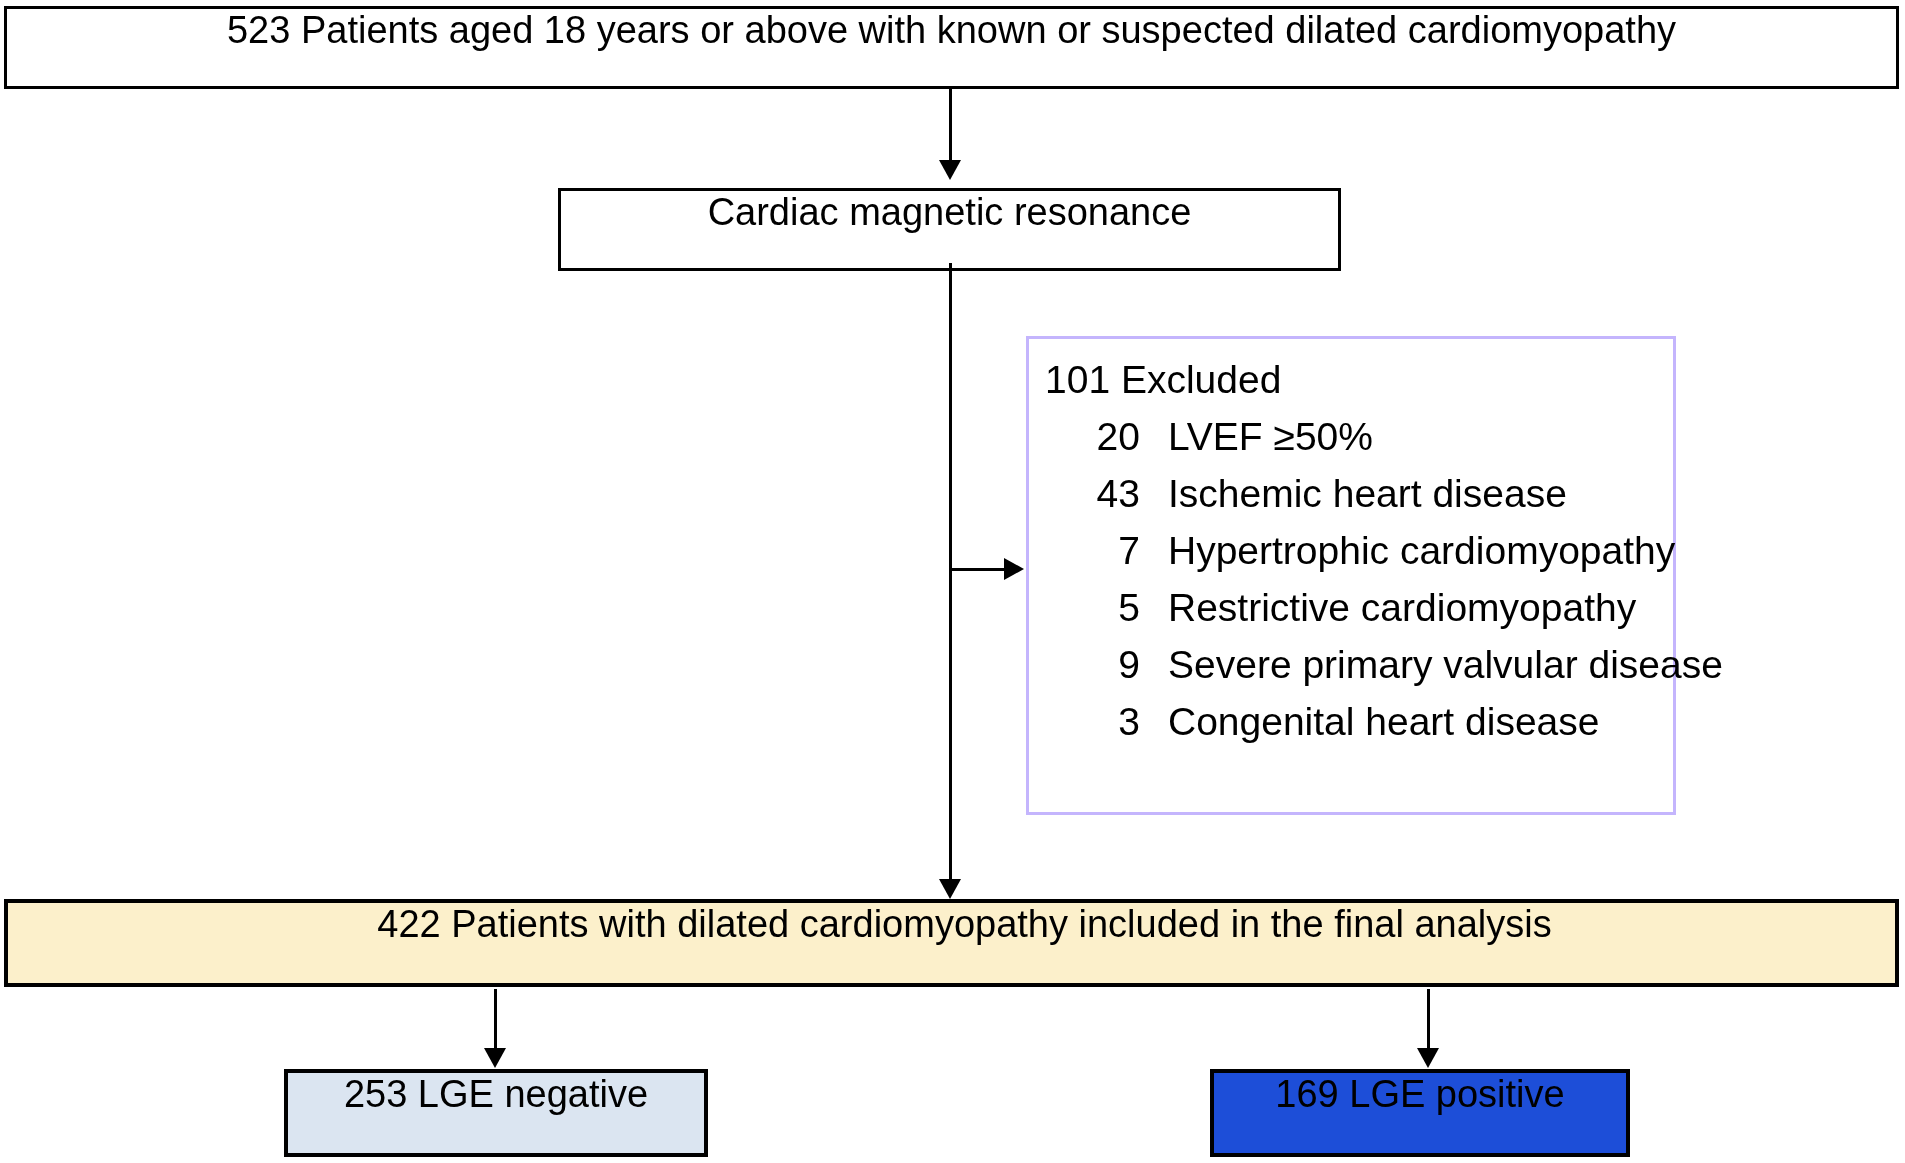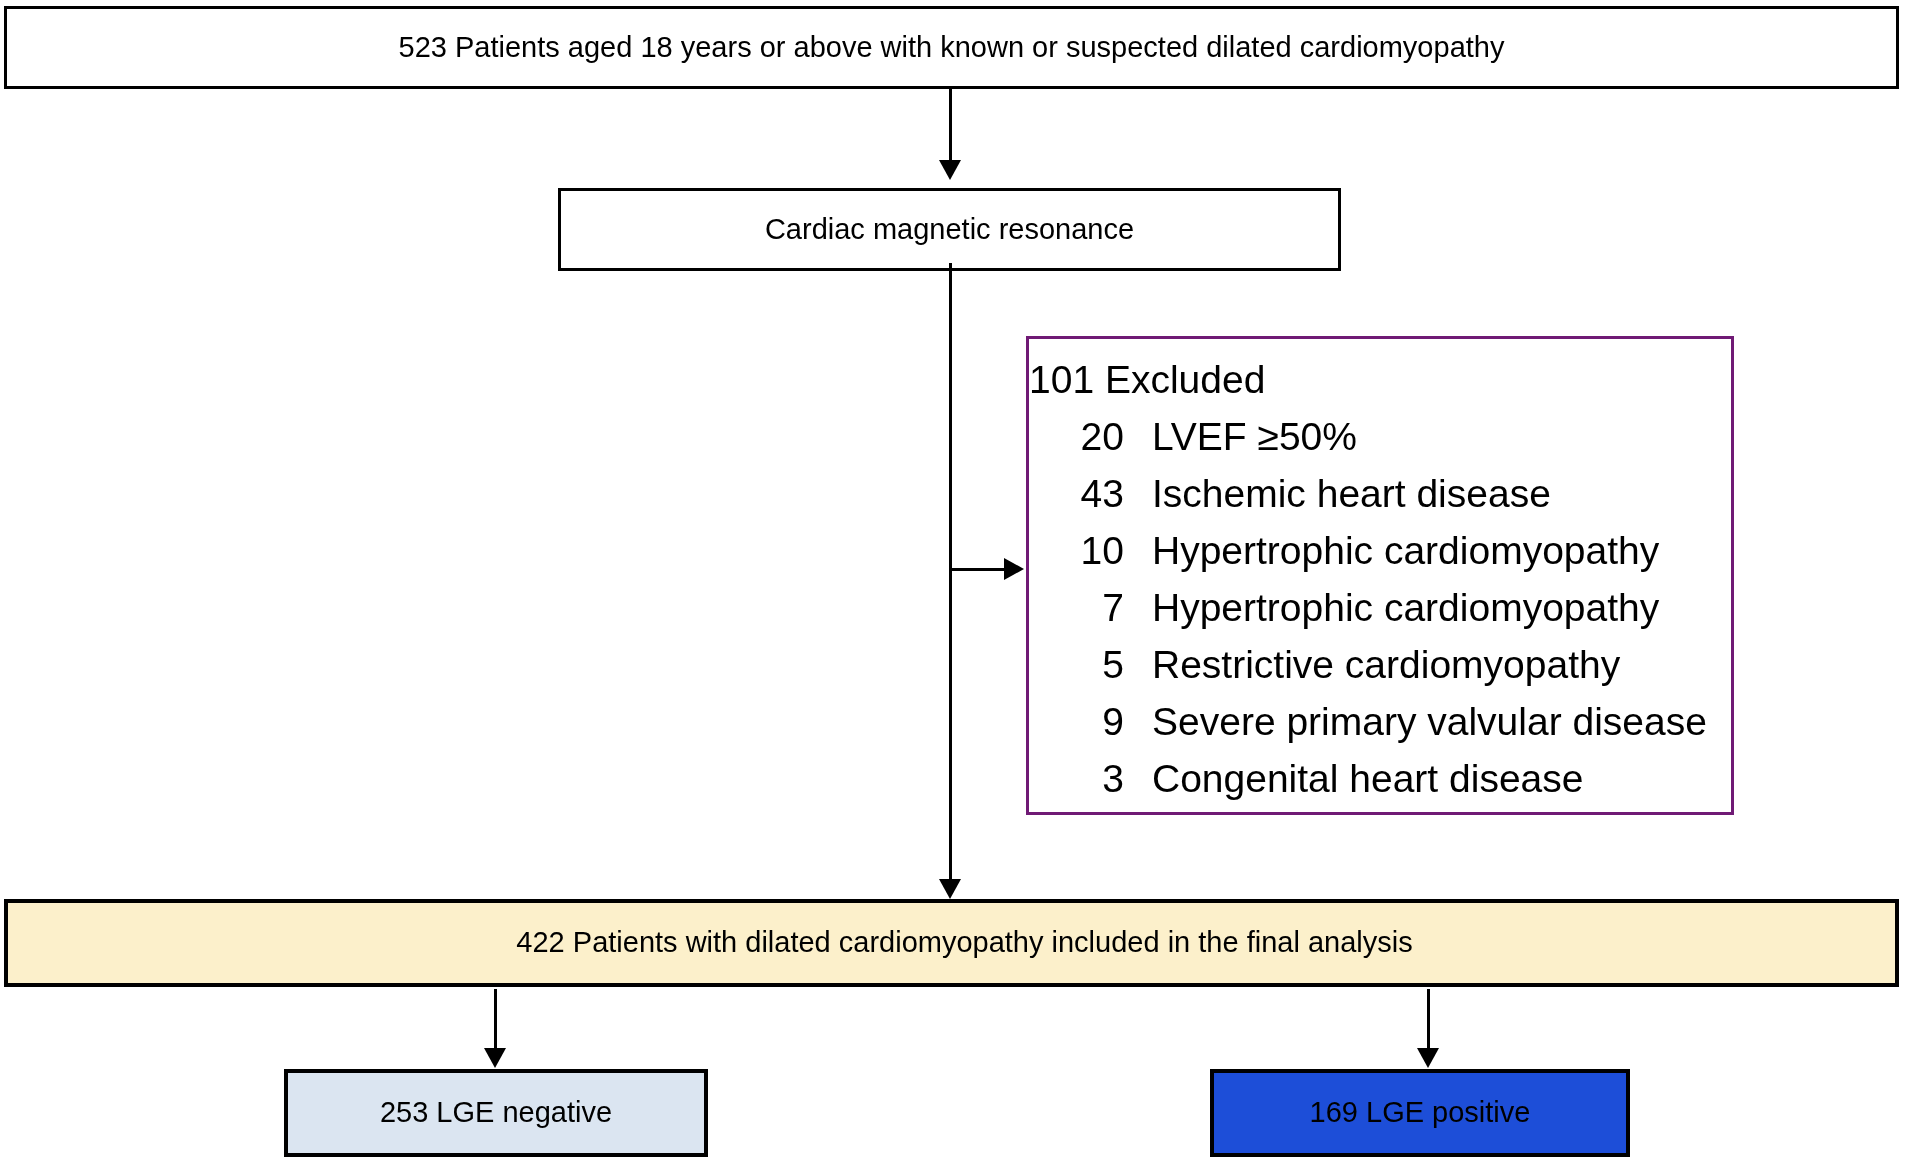--- a/index.html
+++ b/index.html
@@ -15,43 +15,42 @@
     height: 1163px;
     background: #ffffff;
     overflow: hidden;
   }
   .box {
     position: absolute;
     box-sizing: border-box;
     background: #ffffff;
     border: 3px solid #000000;
     display: flex;
-    align-items: center;
     justify-content: center;
     text-align: center;
-    font-size: 29px;
+    font-size: 38px;
     line-height: 1.15;
     white-space: nowrap;
   }
   .box-top    { left: 4px;    top: 6px;    width: 1895px; height: 83px; }
   .box-cmr    { left: 558px;  top: 188px;  width: 783px;  height: 83px; }
   .box-final  { left: 4px;    top: 899px;  width: 1895px; height: 88px;
                 border-width: 4px; background: #FCF0CB; padding-left: 26px; }
   .box-neg    { left: 284px;  top: 1069px; width: 424px;  height: 88px;
                 border-width: 4px; background: #DBE5F1; }
   .box-pos    { left: 1210px; top: 1069px; width: 420px;  height: 88px;
                 border-width: 4px; background: #1d4ed8; }
 
   .box-excluded {
     position: absolute;
     box-sizing: border-box;
-    left: 1026px; top: 336px; width: 708px; height: 479px;
+    left: 1026px; top: 336px; width: 650px; height: 479px;
     background: #ffffff;
-    border: 3px solid #701a75;
-    padding: 12px 8px 0 0;
+    border: 3px solid #c4b5fd;
+    padding: 12px 8px 0 16px;
     font-size: 39px;
     white-space: nowrap;
   }
   .exc-row {
     display: flex;
     align-items: center;
     height: 57px;
   }
   .exc-heading { padding-left: 0; }
   .exc-num  { width: 95px; text-align: right; flex: 0 0 auto; }
@@ -106,24 +105,20 @@
 
     <div class="exc-row">
       <span class="exc-num">20</span>
       <span class="exc-lbl">LVEF ≥50%</span>
     </div>
     <div class="exc-row">
       <span class="exc-num">43</span>
       <span class="exc-lbl">Ischemic heart disease</span>
     </div>
     <div class="exc-row">
-      <span class="exc-num">10</span>
-      <span class="exc-lbl">Hypertrophic cardiomyopathy</span>
-    </div>
-    <div class="exc-row">
       <span class="exc-num">7</span>
       <span class="exc-lbl">Hypertrophic cardiomyopathy</span>
     </div>
     <div class="exc-row">
       <span class="exc-num">5</span>
       <span class="exc-lbl">Restrictive cardiomyopathy</span>
     </div>
     <div class="exc-row">
       <span class="exc-num">9</span>
       <span class="exc-lbl">Severe primary valvular disease</span>

